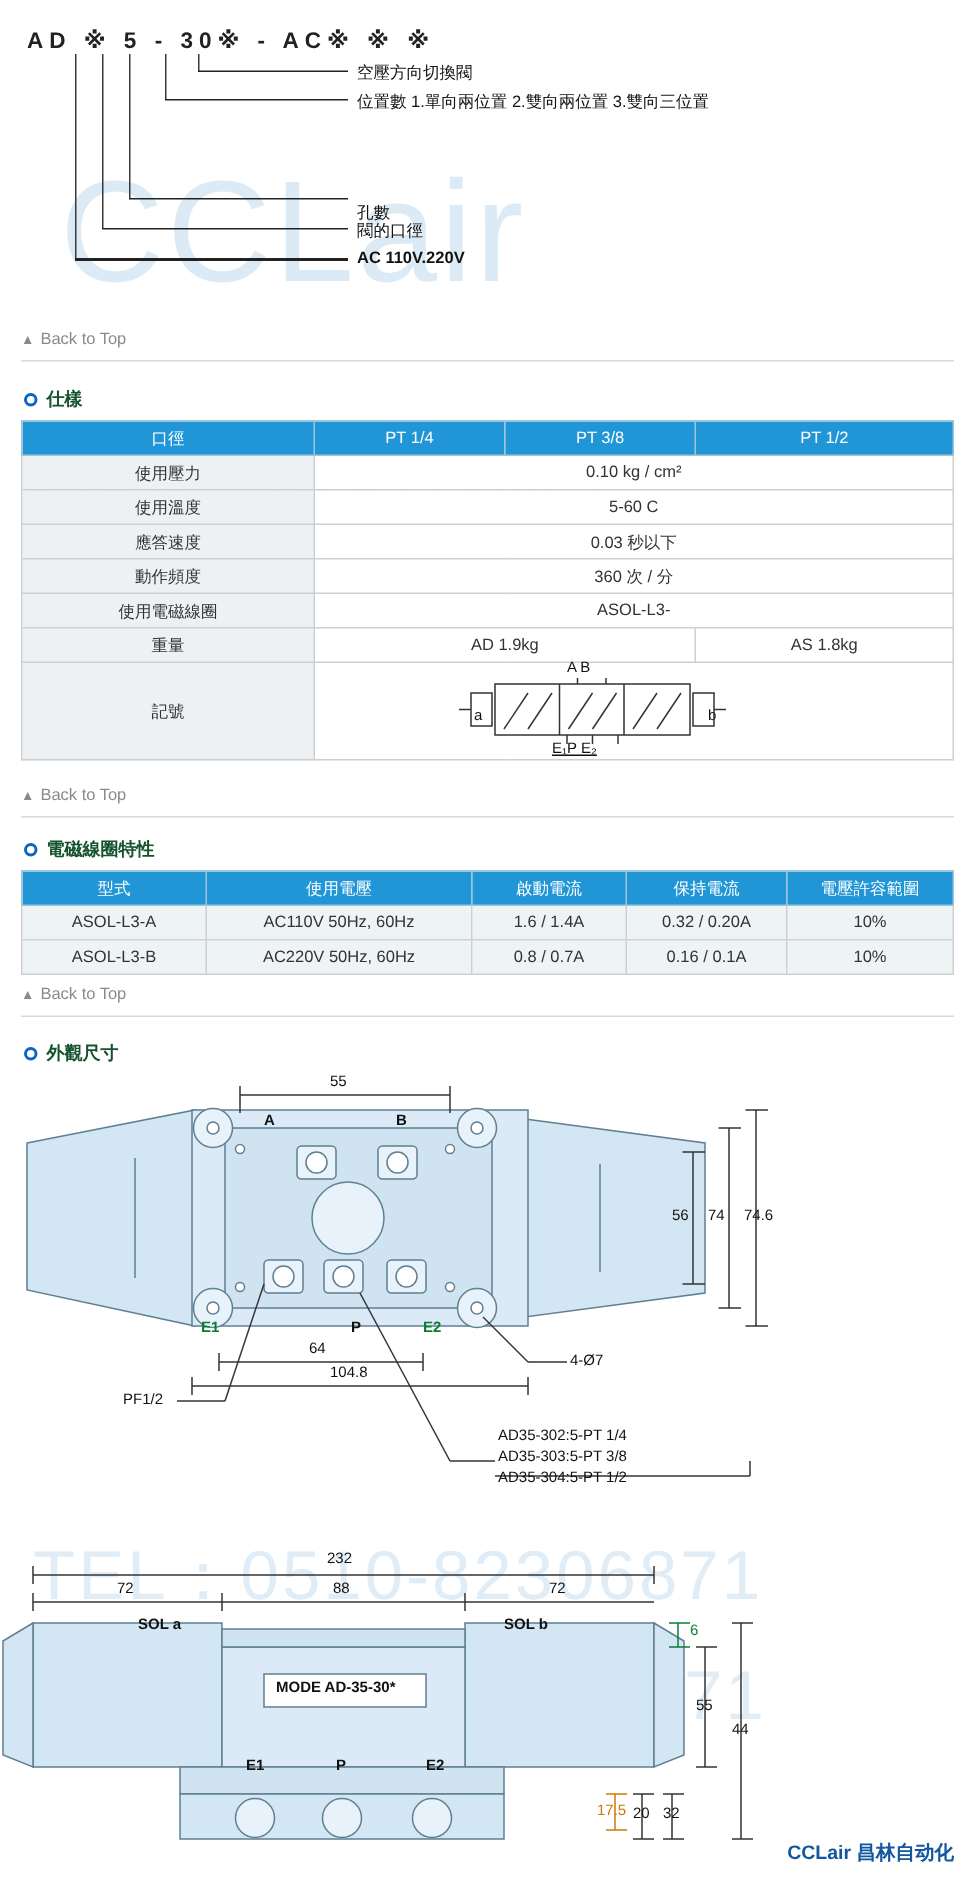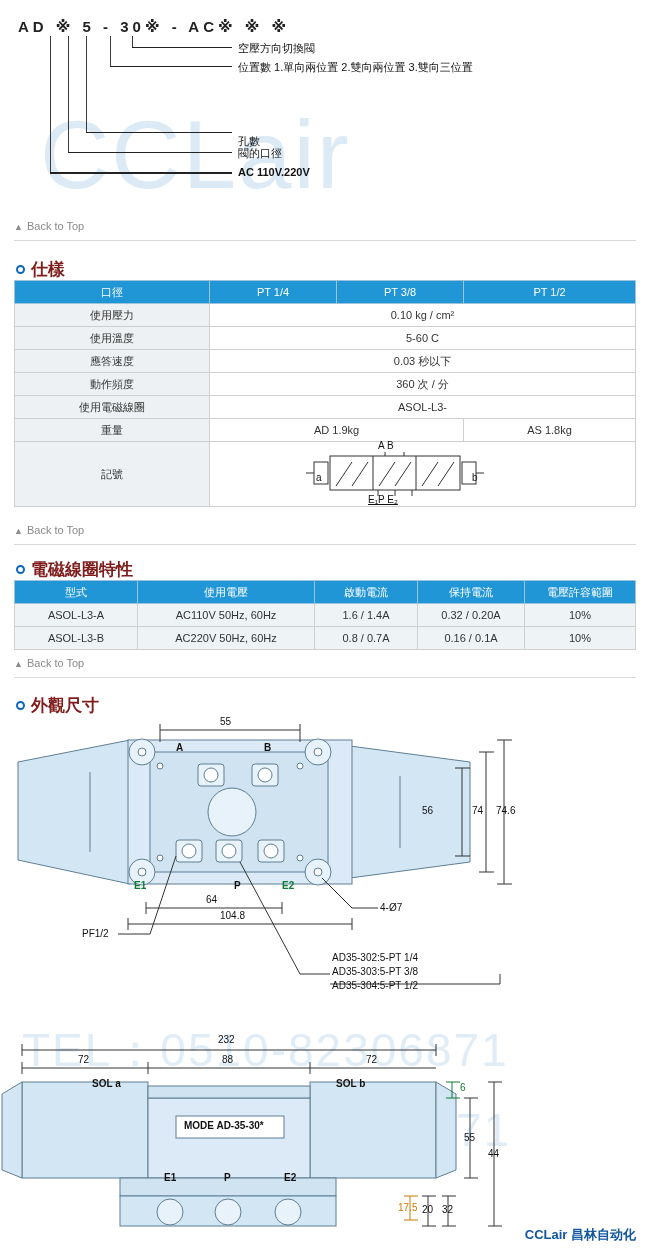--- a/index.html
+++ b/index.html
@@ -16,21 +16,21 @@
 
   .code-block{position:absolute;left:0;top:0;width:650px;height:205px;}
   .code-title{position:absolute;left:18px;top:18px;font-size:15px;letter-spacing:4px;color:#222;font-weight:bold;}
   .leader{position:absolute;background:#222;}
   .code-note{position:absolute;font-size:11px;color:#111;white-space:nowrap;}
 
   .backtotop{position:absolute;left:14px;font-size:11px;color:#8a8a8a;}
   .backtotop .tri{color:#8a8a8a;margin-right:4px;font-size:9px;}
   .hr{position:absolute;left:14px;width:622px;height:1px;background:#d9d9d9;}
 
-  .sec-head{position:absolute;left:16px;font-size:17px;color:#7f1d1d;font-weight:bold;}
+  .sec-head{position:absolute;left:16px;font-size:12px;color:#14532d;font-weight:bold;}
   .sec-head .dot{display:inline-block;width:9px;height:9px;border:2px solid #0a66c2;border-radius:50%;margin-right:6px;vertical-align:middle;box-sizing:border-box;}
   .sec-head span.txt{vertical-align:middle;}
 
   table{border-collapse:collapse;position:absolute;font-size:11px;}
   .spec{left:14px;top:280px;width:622px;}
   .spec th{background:#2196d6;color:#fff;font-weight:normal;height:20px;border:1px solid #9fc4da;}
   .spec td{border:1px solid #cfcfcf;text-align:center;height:20px;color:#333;}
   .spec td.lbl{background:#eef1f3;width:190px;}
   .spec td.white{background:#fff;}
   .spec td.sym{background:#fff;height:62px;}
@@ -264,21 +264,21 @@
     <line x1="176" y1="144" x2="150" y2="222" stroke="#333"></line>
     <line x1="150" y1="222" x2="118" y2="222" stroke="#333"></line>
 
     <line x1="240" y1="150" x2="300" y2="262" stroke="#333"></line>
     <line x1="300" y1="262" x2="330" y2="262" stroke="#333"></line>
     <line x1="330" y1="272" x2="500" y2="272" stroke="#333"></line>
     <line x1="500" y1="272" x2="500" y2="262" stroke="#333"></line>
   </svg>
 
   <div class="dim" style="left:220px;top:4px;">55</div>
-  <div class="dim" style="left:422px;top:93px;">56</div>
+  <div class="dim" style="left:448px;top:93px;">56</div>
   <div class="dim" style="left:472px;top:93px;">74</div>
   <div class="dim" style="left:496px;top:93px;">74.6</div>
   <div class="dim" style="left:206px;top:182px;">64</div>
   <div class="dim" style="left:220px;top:198px;">104.8</div>
   <div class="dim" style="left:380px;top:190px;">4-Ø7</div>
 
   <div class="dim" style="left:176px;top:30px;font-weight:bold;">A</div>
   <div class="dim" style="left:264px;top:30px;font-weight:bold;">B</div>
   <div class="dim" style="left:134px;top:168px;color:#0a7d32;font-weight:bold;">E1</div>
   <div class="dim" style="left:234px;top:168px;font-weight:bold;">P</div>

